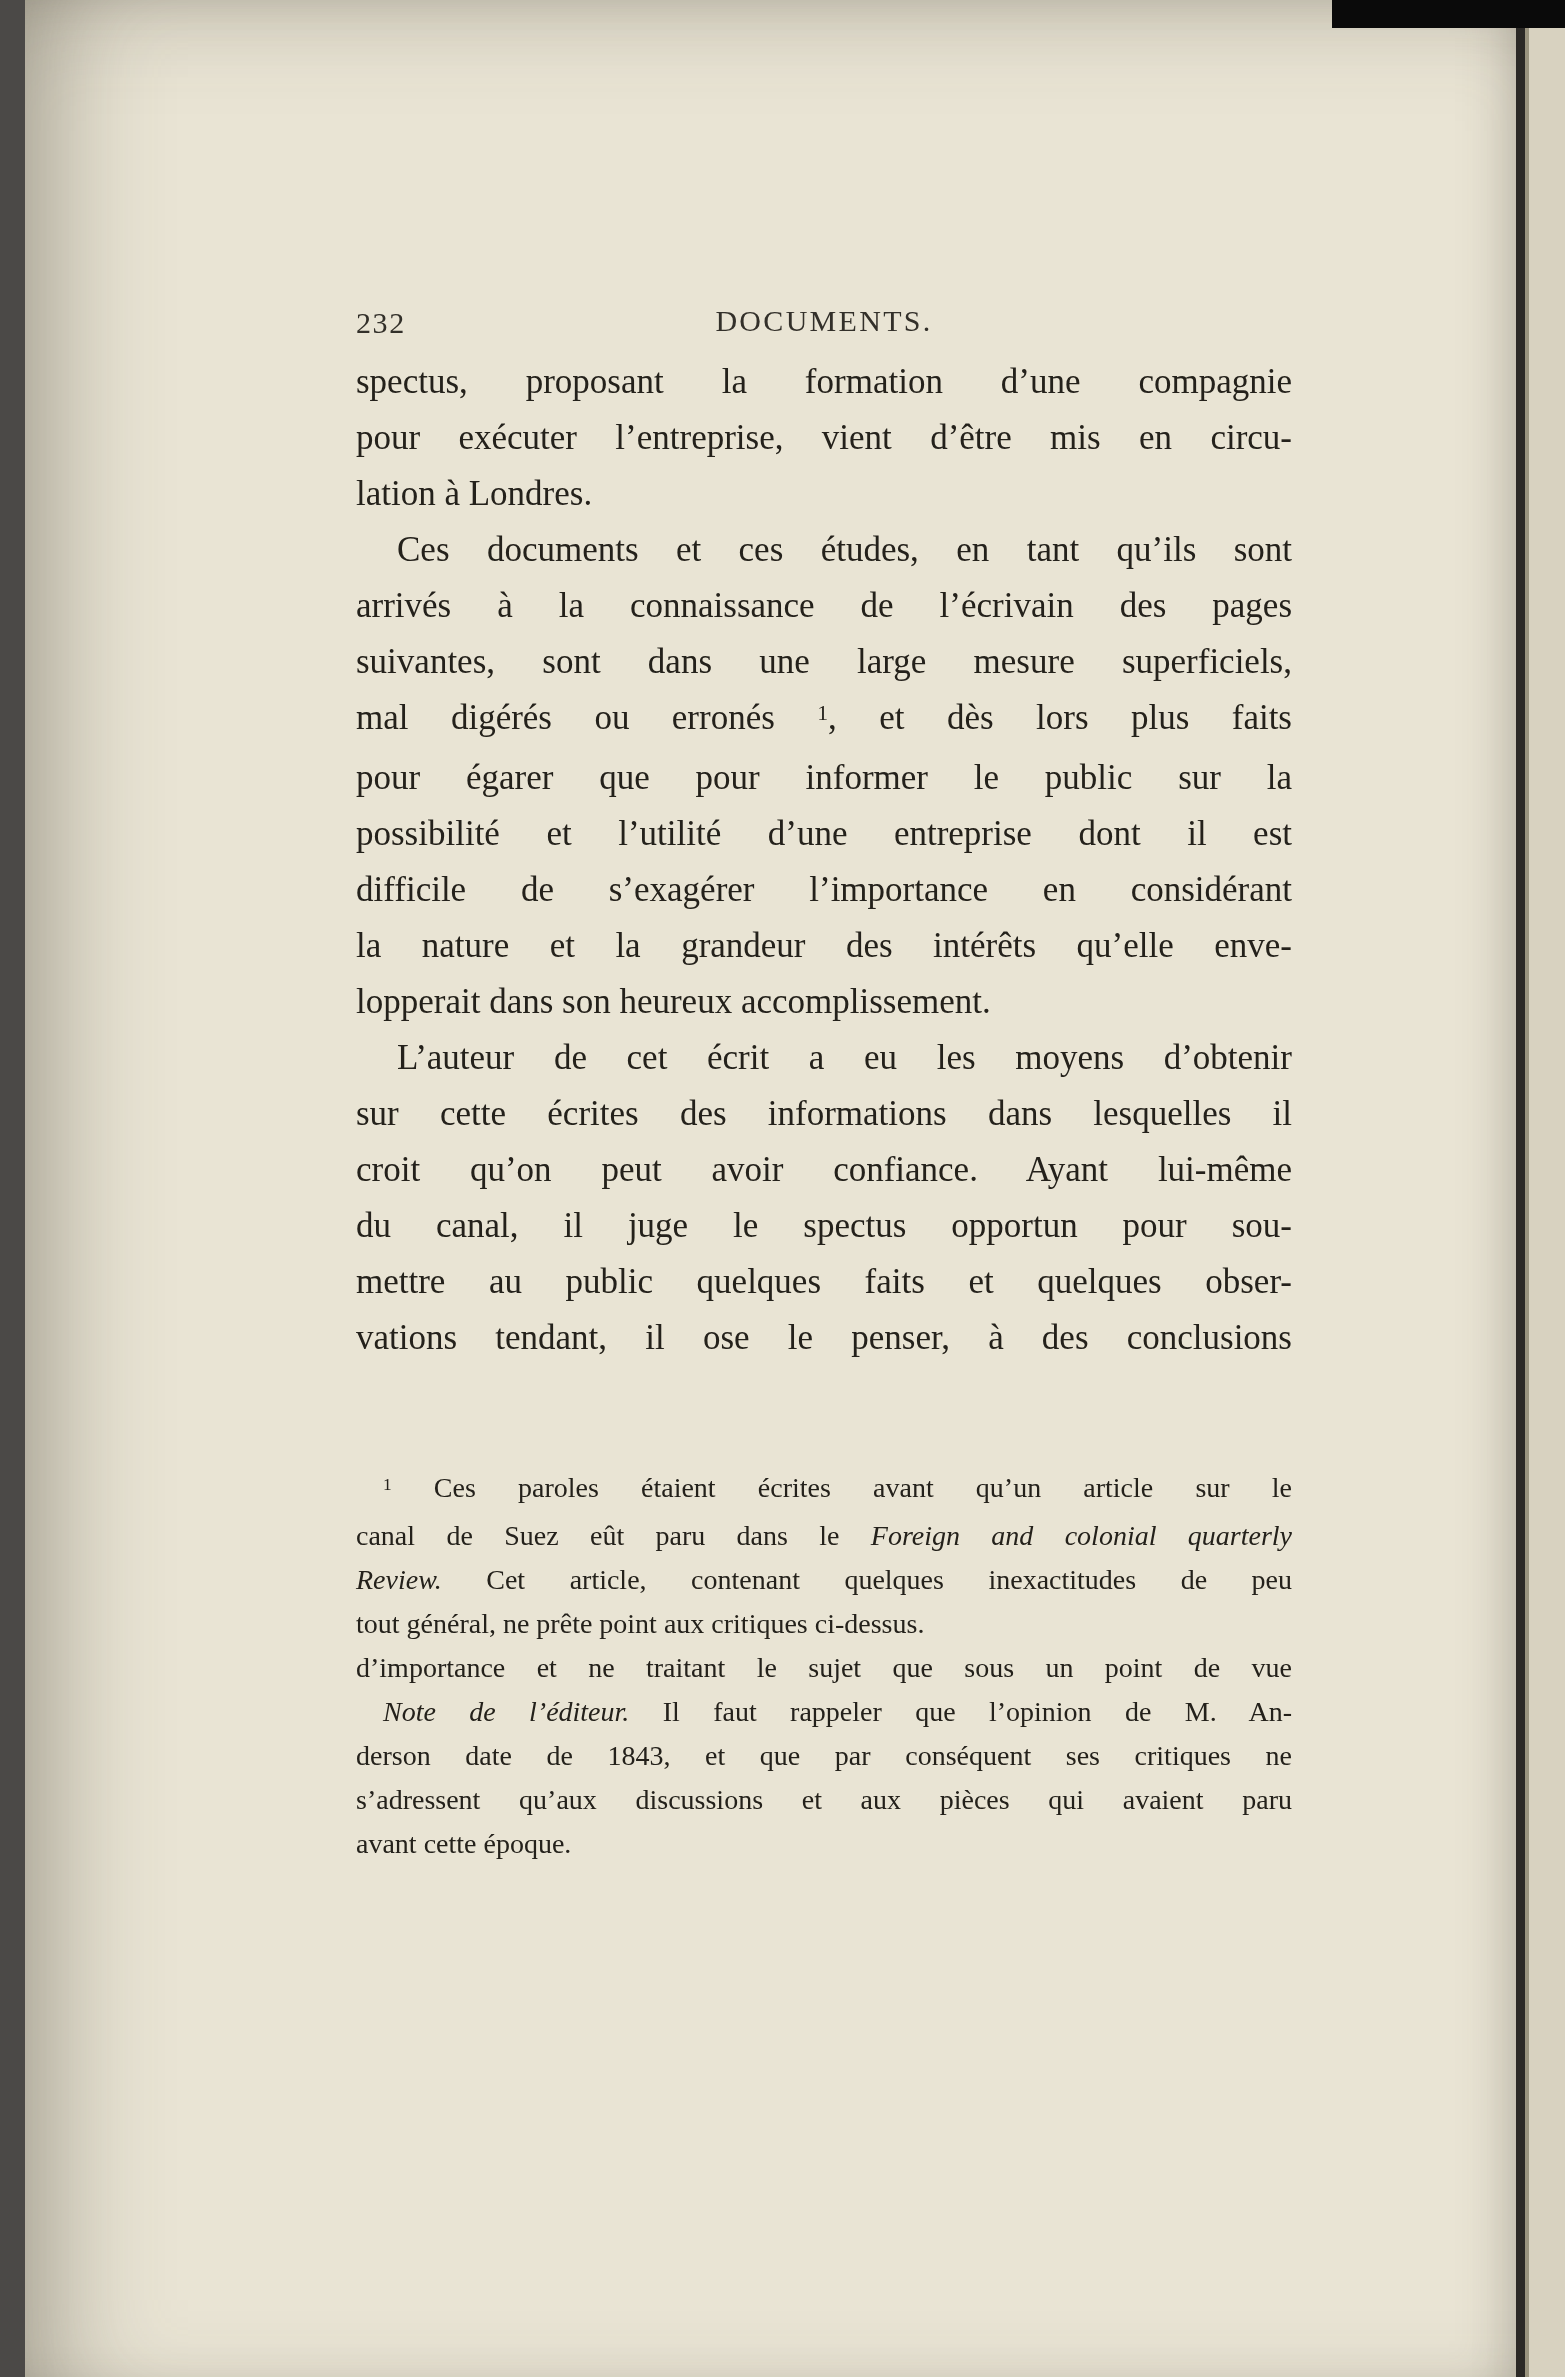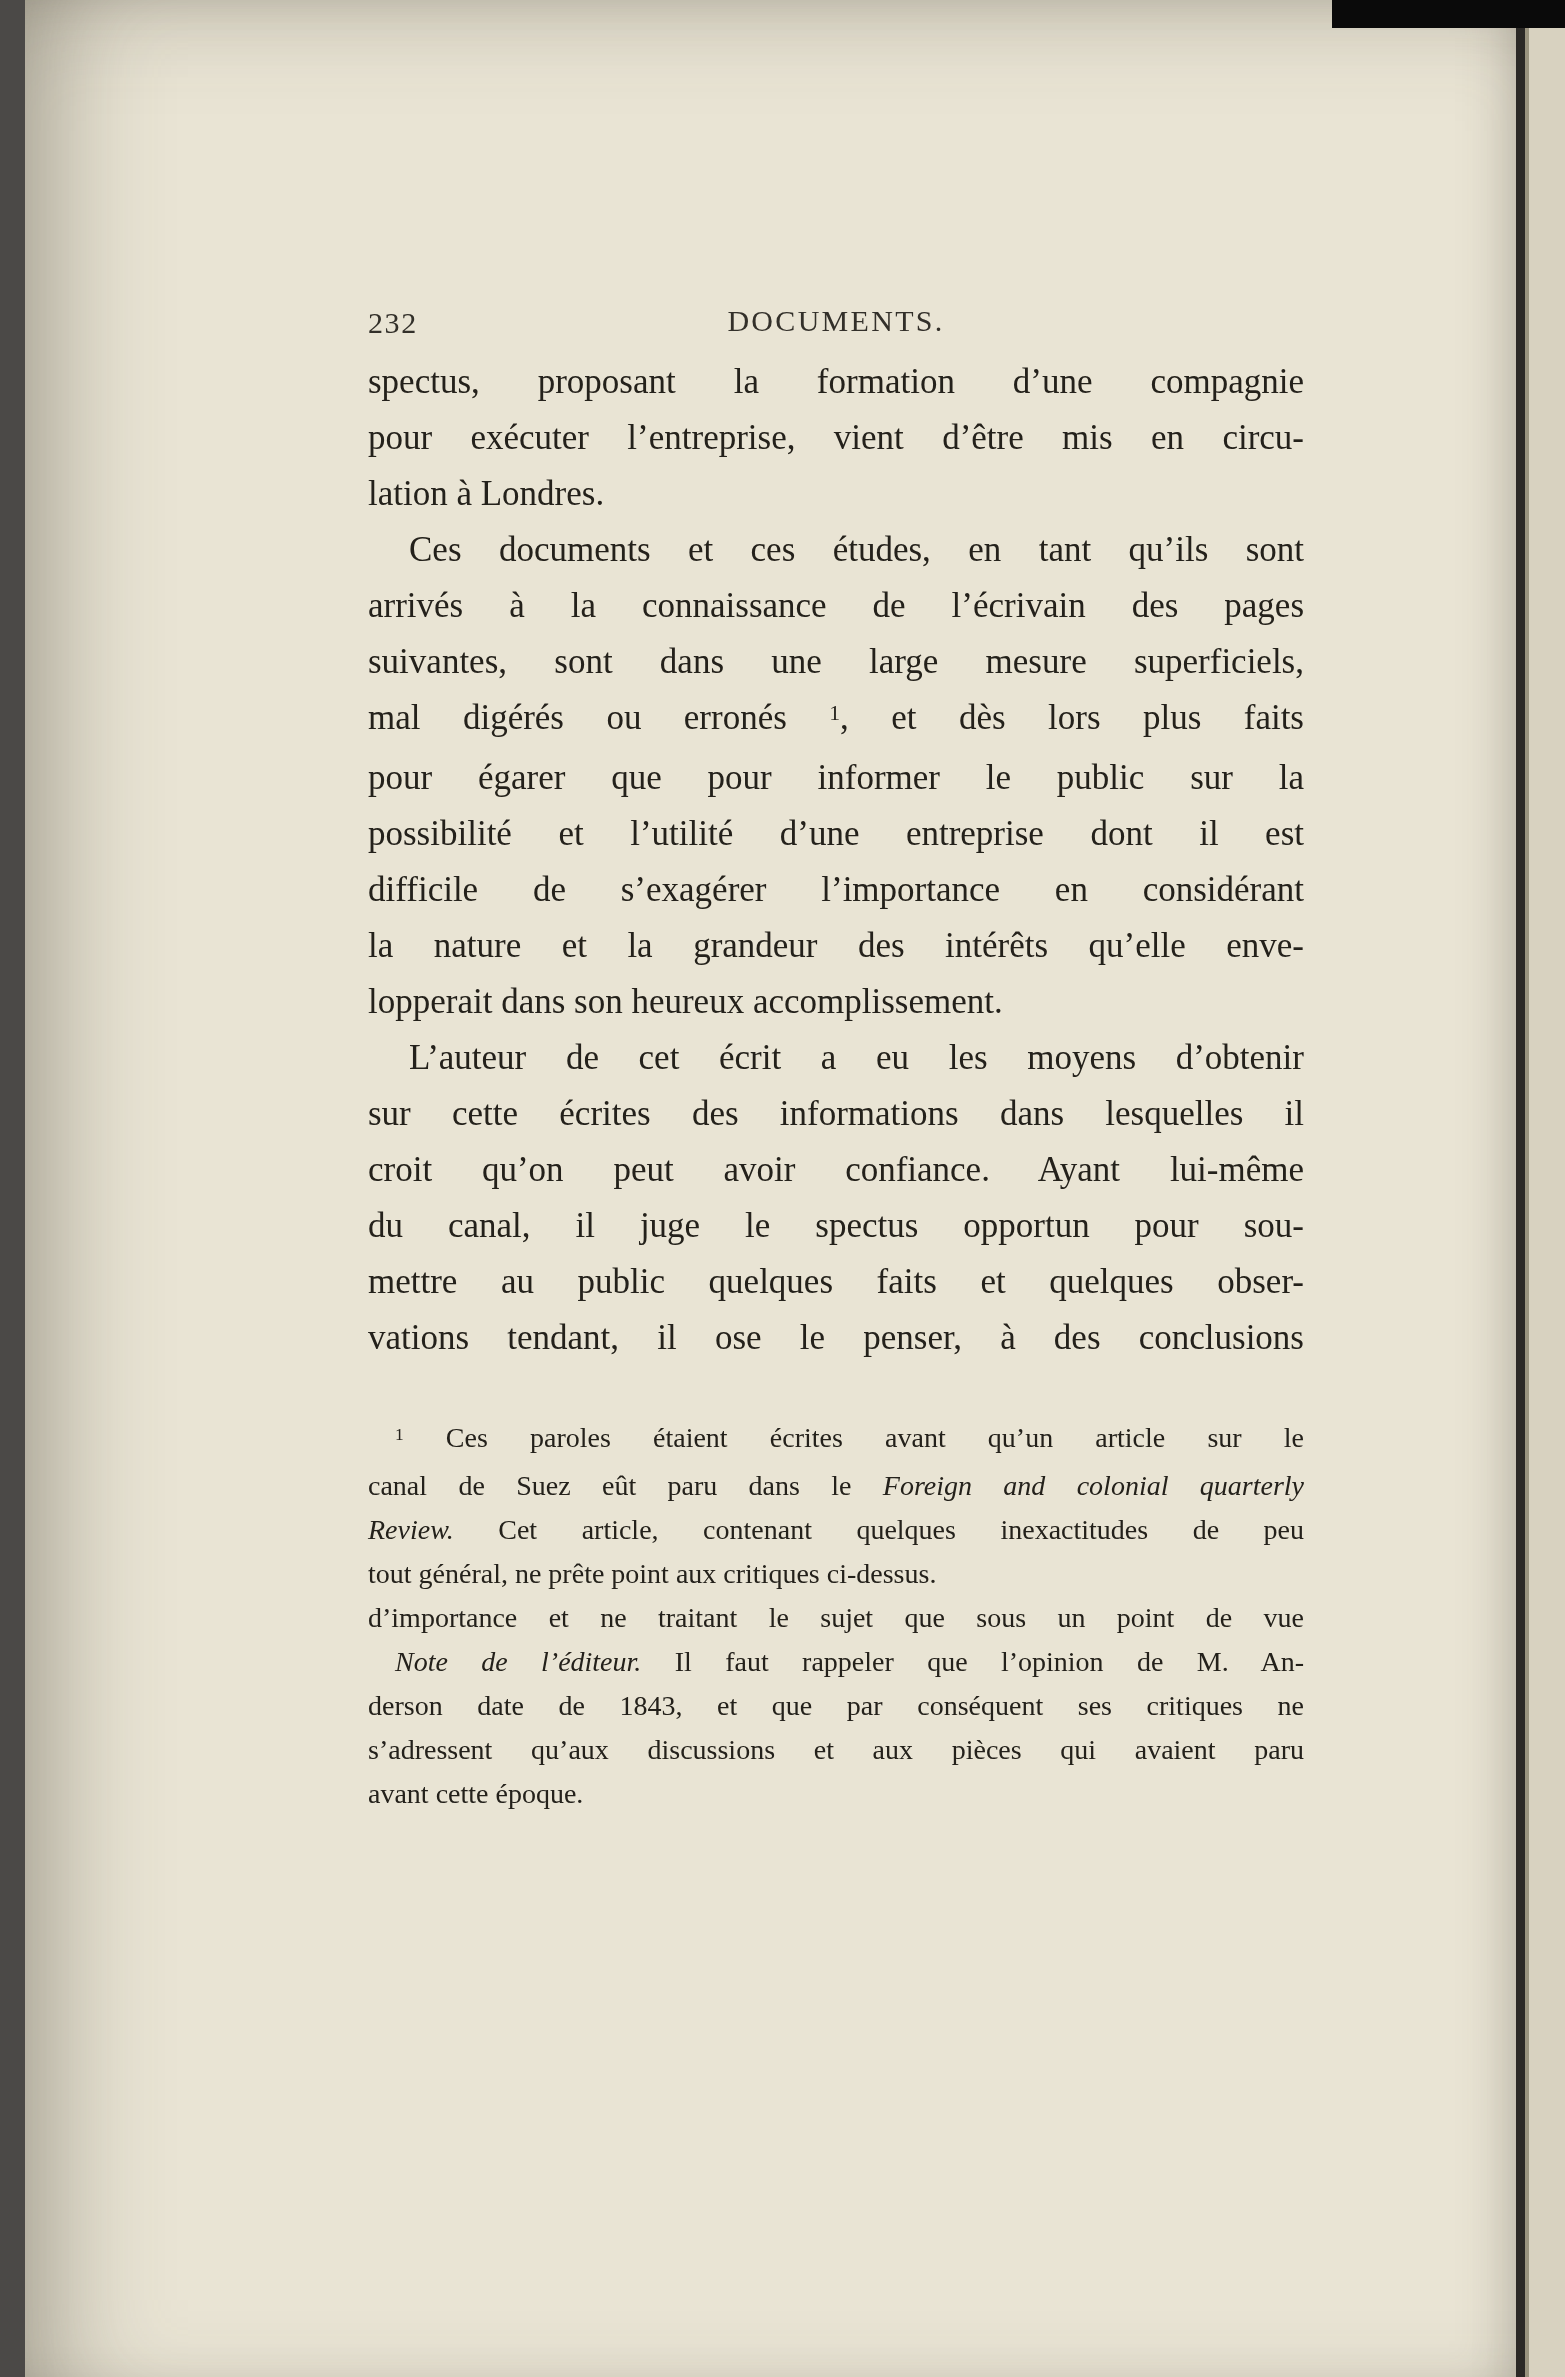--- a/index.html
+++ b/index.html
@@ -18,31 +18,31 @@
   }
   .right-region{
     position:absolute;right:0;top:0;width:49px;height:2377px;
     background:linear-gradient(90deg,#2b2926 0 9.4px,#9a947f 9.4px 13.3px,#d8d2c0 13.3px 100%);
   }
   .top-shadow{
     position:absolute;right:0;top:0;width:233px;height:28px;
     background:#0a0a0a;z-index:5;
   }
   .text-block{
-    position:absolute;left:343px;top:304px;width:936px;
+    position:absolute;left:331px;top:304px;width:936px;
   }
   .header{position:relative;height:41px;color:#33302a}
   .pagenum{
     position:absolute;left:0;top:1.6px;font-size:30px;letter-spacing:1.6px;
   }
   .running{
     display:block;text-align:center;font-size:30px;letter-spacing:2.3px;
   }
   .body{margin-top:9.4px}
-  .footnote{margin-top:50px}
+  .footnote{margin-top:100px}
   .line{
     text-align:justify;text-align-last:justify;
     color:var(--ink,#24211b);
   }
   .line.last{text-align-last:left}
   .body .line{font-size:35px;line-height:56px}
   .footnote .line{font-size:28px;line-height:44px}
   .body .para.indent .line:first-child{text-indent:41px}
   .footnote .para.indent .line:first-child{text-indent:27px}
   .it{font-style:italic}

